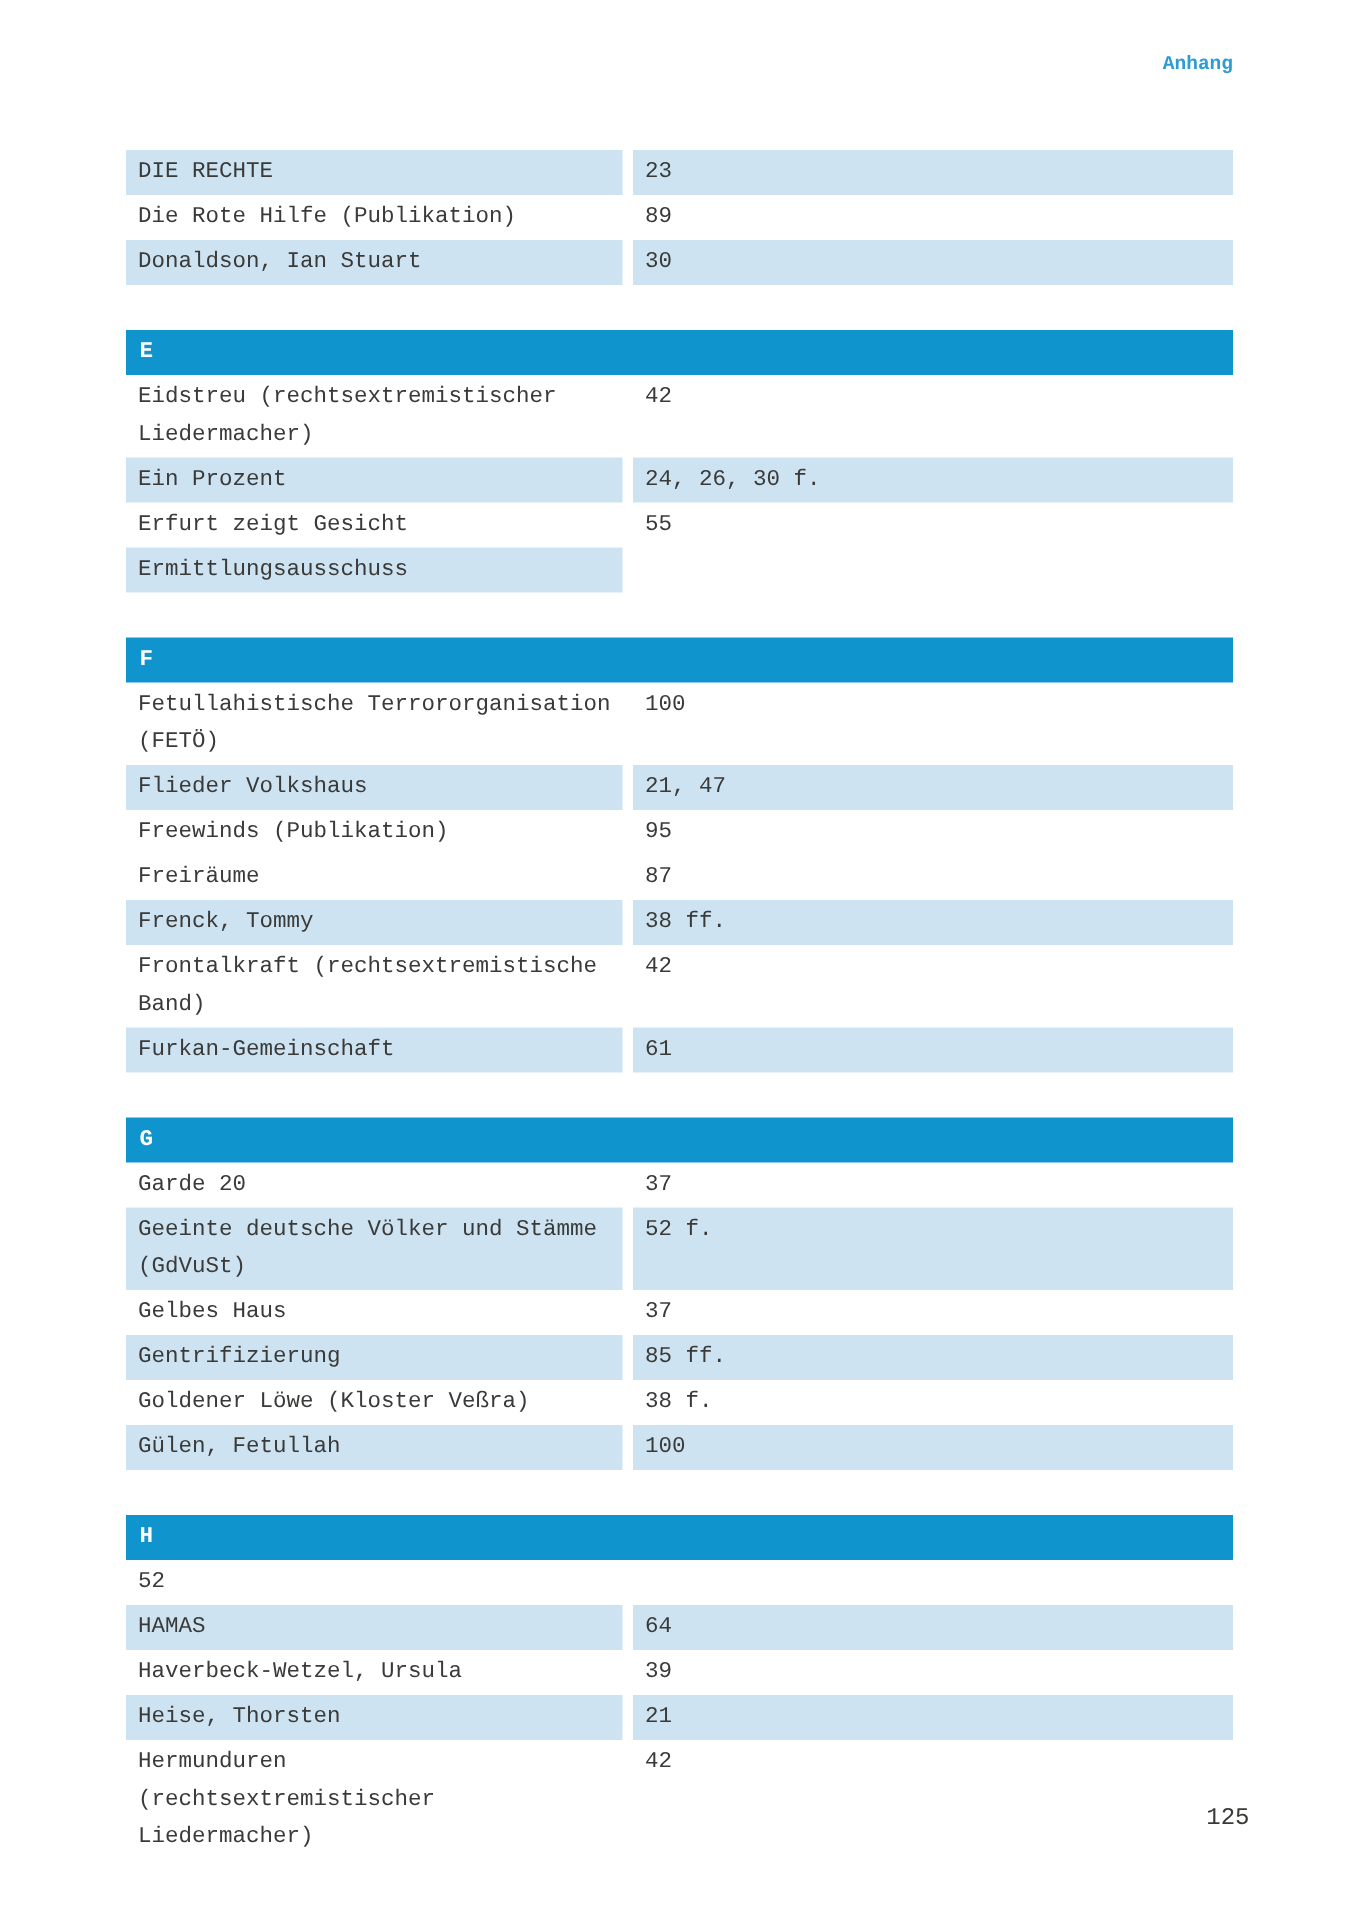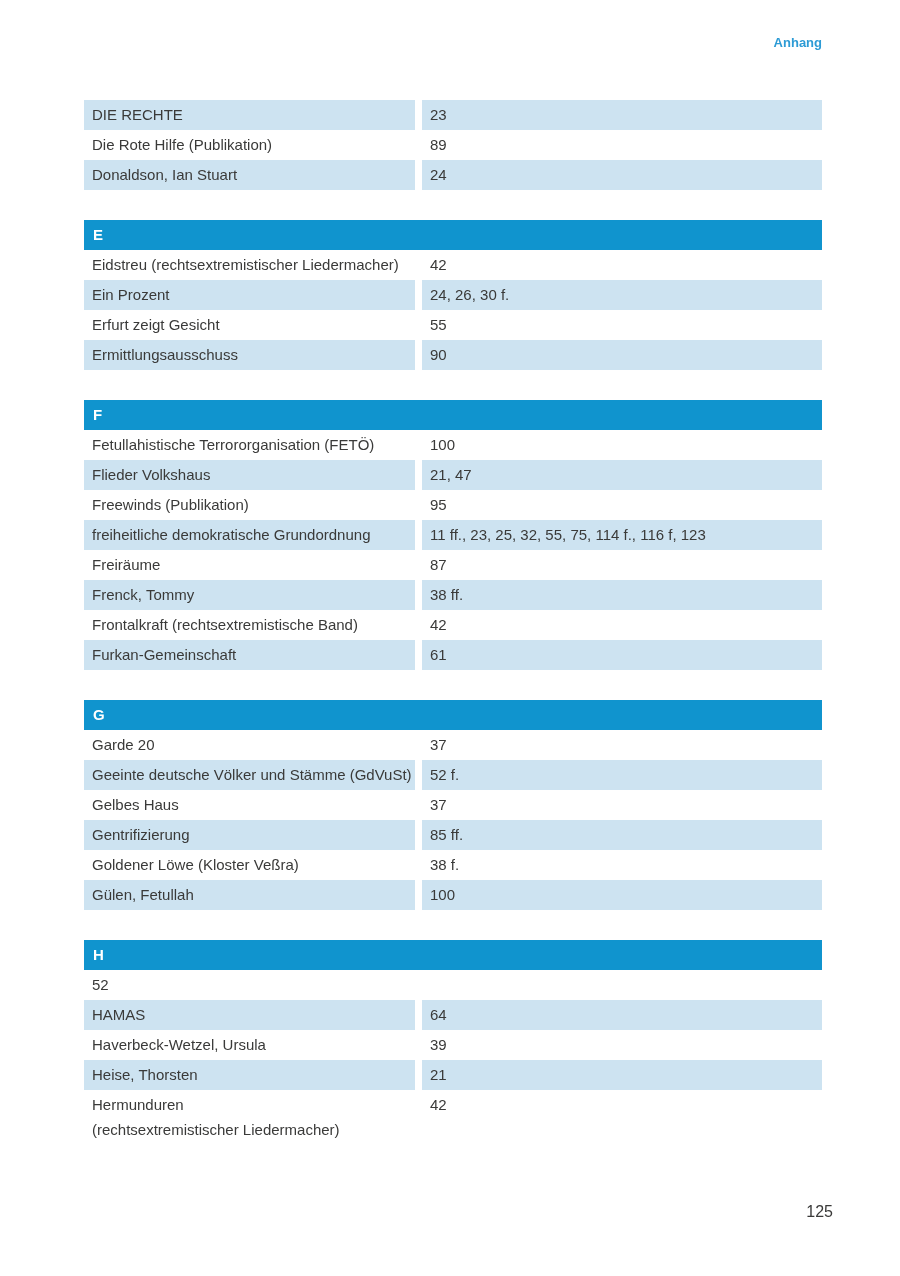--- a/index.html
+++ b/index.html
@@ -2,21 +2,21 @@
 <html><head>
 <meta charset="utf-8">
 <style>
   html, body { margin: 0; padding: 0; background: #ffffff; }
 
   .page {
     position: relative;
     width: 900px;
     height: 1276px;
     background: #ffffff;
-    font-family: Liberation Sans, sans-serif;
+    font-family: Liberation Mono, monospace;
     color: var(--text, #3a3a39);
     overflow: hidden;
     border-radius: 15px;
   }
 
   .running-header {
     position: absolute;
     top: 35px;
     right: 78px;
     font-size: 13px;
@@ -83,59 +83,54 @@
   <div class="row shaded">
     <div class="cell term">DIE RECHTE</div>
     <div class="cell pages">23</div>
   </div>
         <div class="row">
     <div class="cell term">Die Rote Hilfe (Publikation)</div>
     <div class="cell pages">89</div>
   </div>
         <div class="row shaded">
     <div class="cell term">Donaldson, Ian Stuart</div>
-    <div class="cell pages">24</div>
+    <div class="cell pages">30</div>
   </div>
       </div>
       <div class="section">
     <div class="section-header">E</div>
   <div class="row">
     <div class="cell term">Eidstreu (rechtsextremistischer Liedermacher)</div>
     <div class="cell pages">42</div>
   </div>
         <div class="row shaded">
     <div class="cell term">Ein Prozent</div>
     <div class="cell pages">24, 26, 30 f.</div>
   </div>
         <div class="row">
     <div class="cell term">Erfurt zeigt Gesicht</div>
     <div class="cell pages">55</div>
   </div>
         <div class="row shaded">
     <div class="cell term">Ermittlungsausschuss</div>
-    <div class="cell pages">90</div>
   </div>
       </div>
       <div class="section">
     <div class="section-header">F</div>
   <div class="row">
     <div class="cell term">Fetullahistische Terrororganisation (FETÖ)</div>
     <div class="cell pages">100</div>
   </div>
         <div class="row shaded">
     <div class="cell term">Flieder Volkshaus</div>
     <div class="cell pages">21, 47</div>
   </div>
         <div class="row">
     <div class="cell term">Freewinds (Publikation)</div>
     <div class="cell pages">95</div>
-  </div>
-        <div class="row shaded">
-    <div class="cell term">freiheitliche demokratische Grundordnung</div>
-    <div class="cell pages">11 ff., 23, 25, 32, 55, 75, 114 f., 116 f, 123</div>
   </div>
         <div class="row">
     <div class="cell term">Freiräume</div>
     <div class="cell pages">87</div>
   </div>
         <div class="row shaded">
     <div class="cell term">Frenck, Tommy</div>
     <div class="cell pages">38 ff.</div>
   </div>
         <div class="row">

